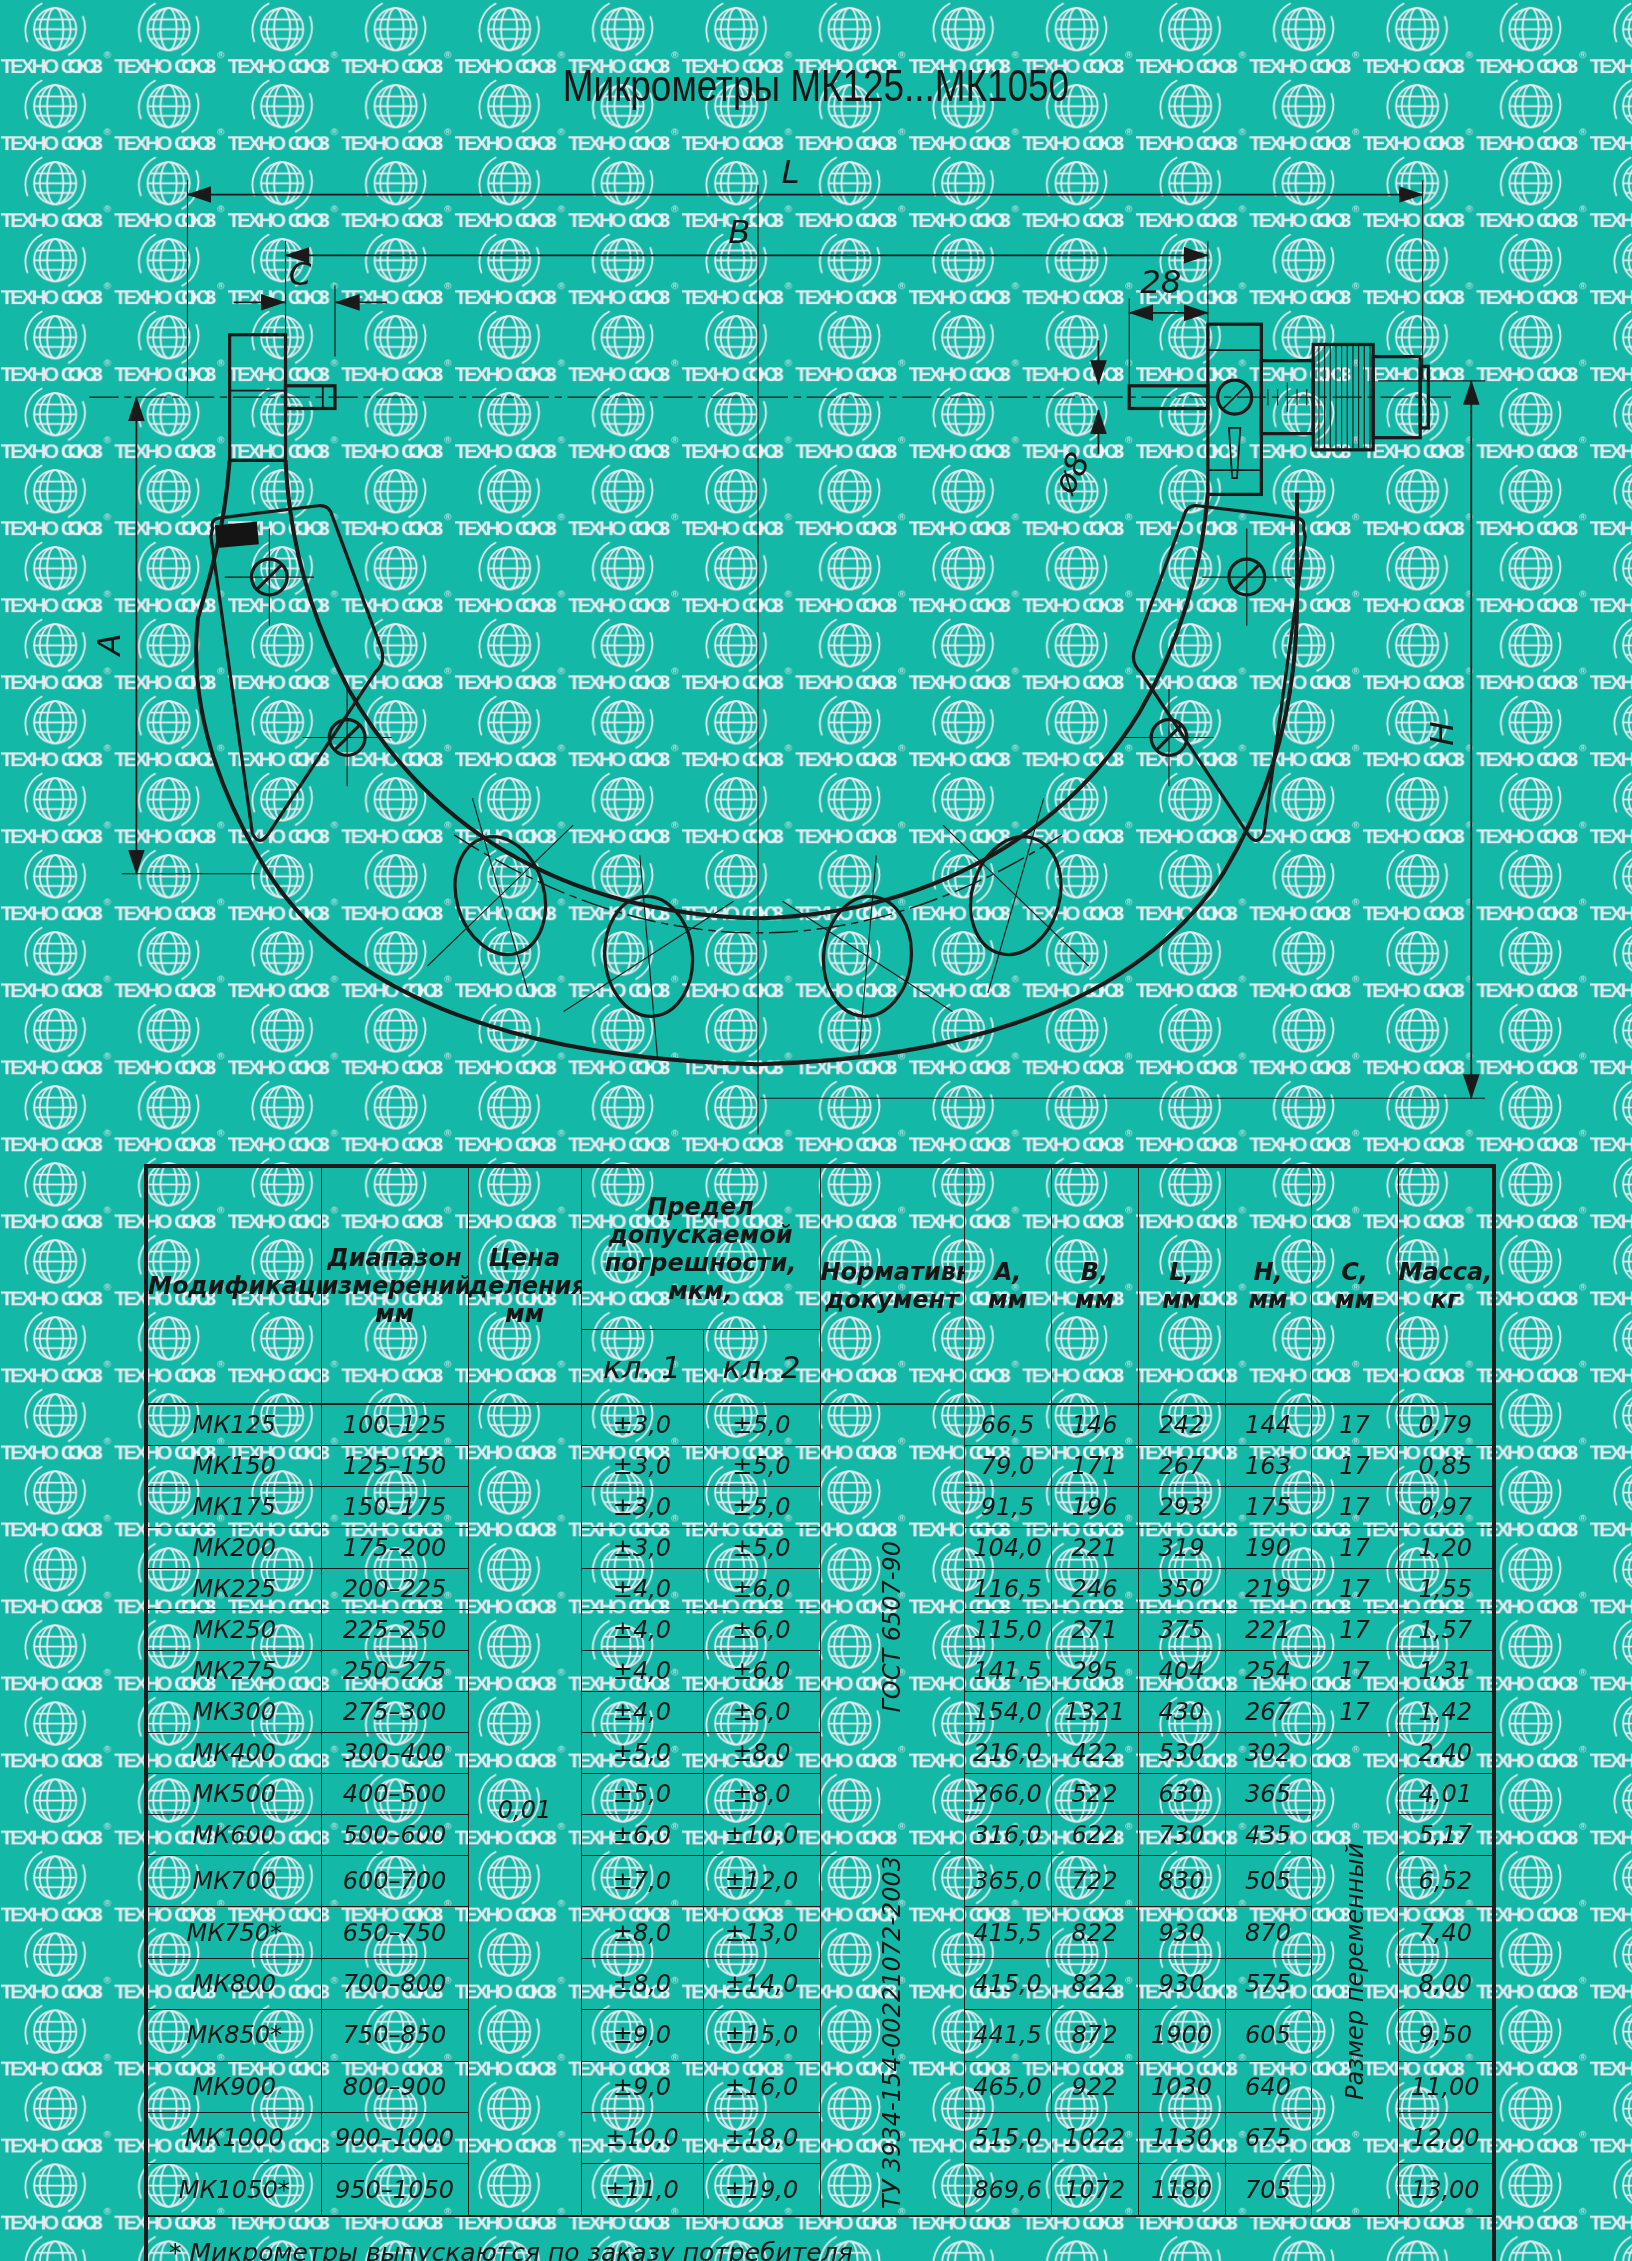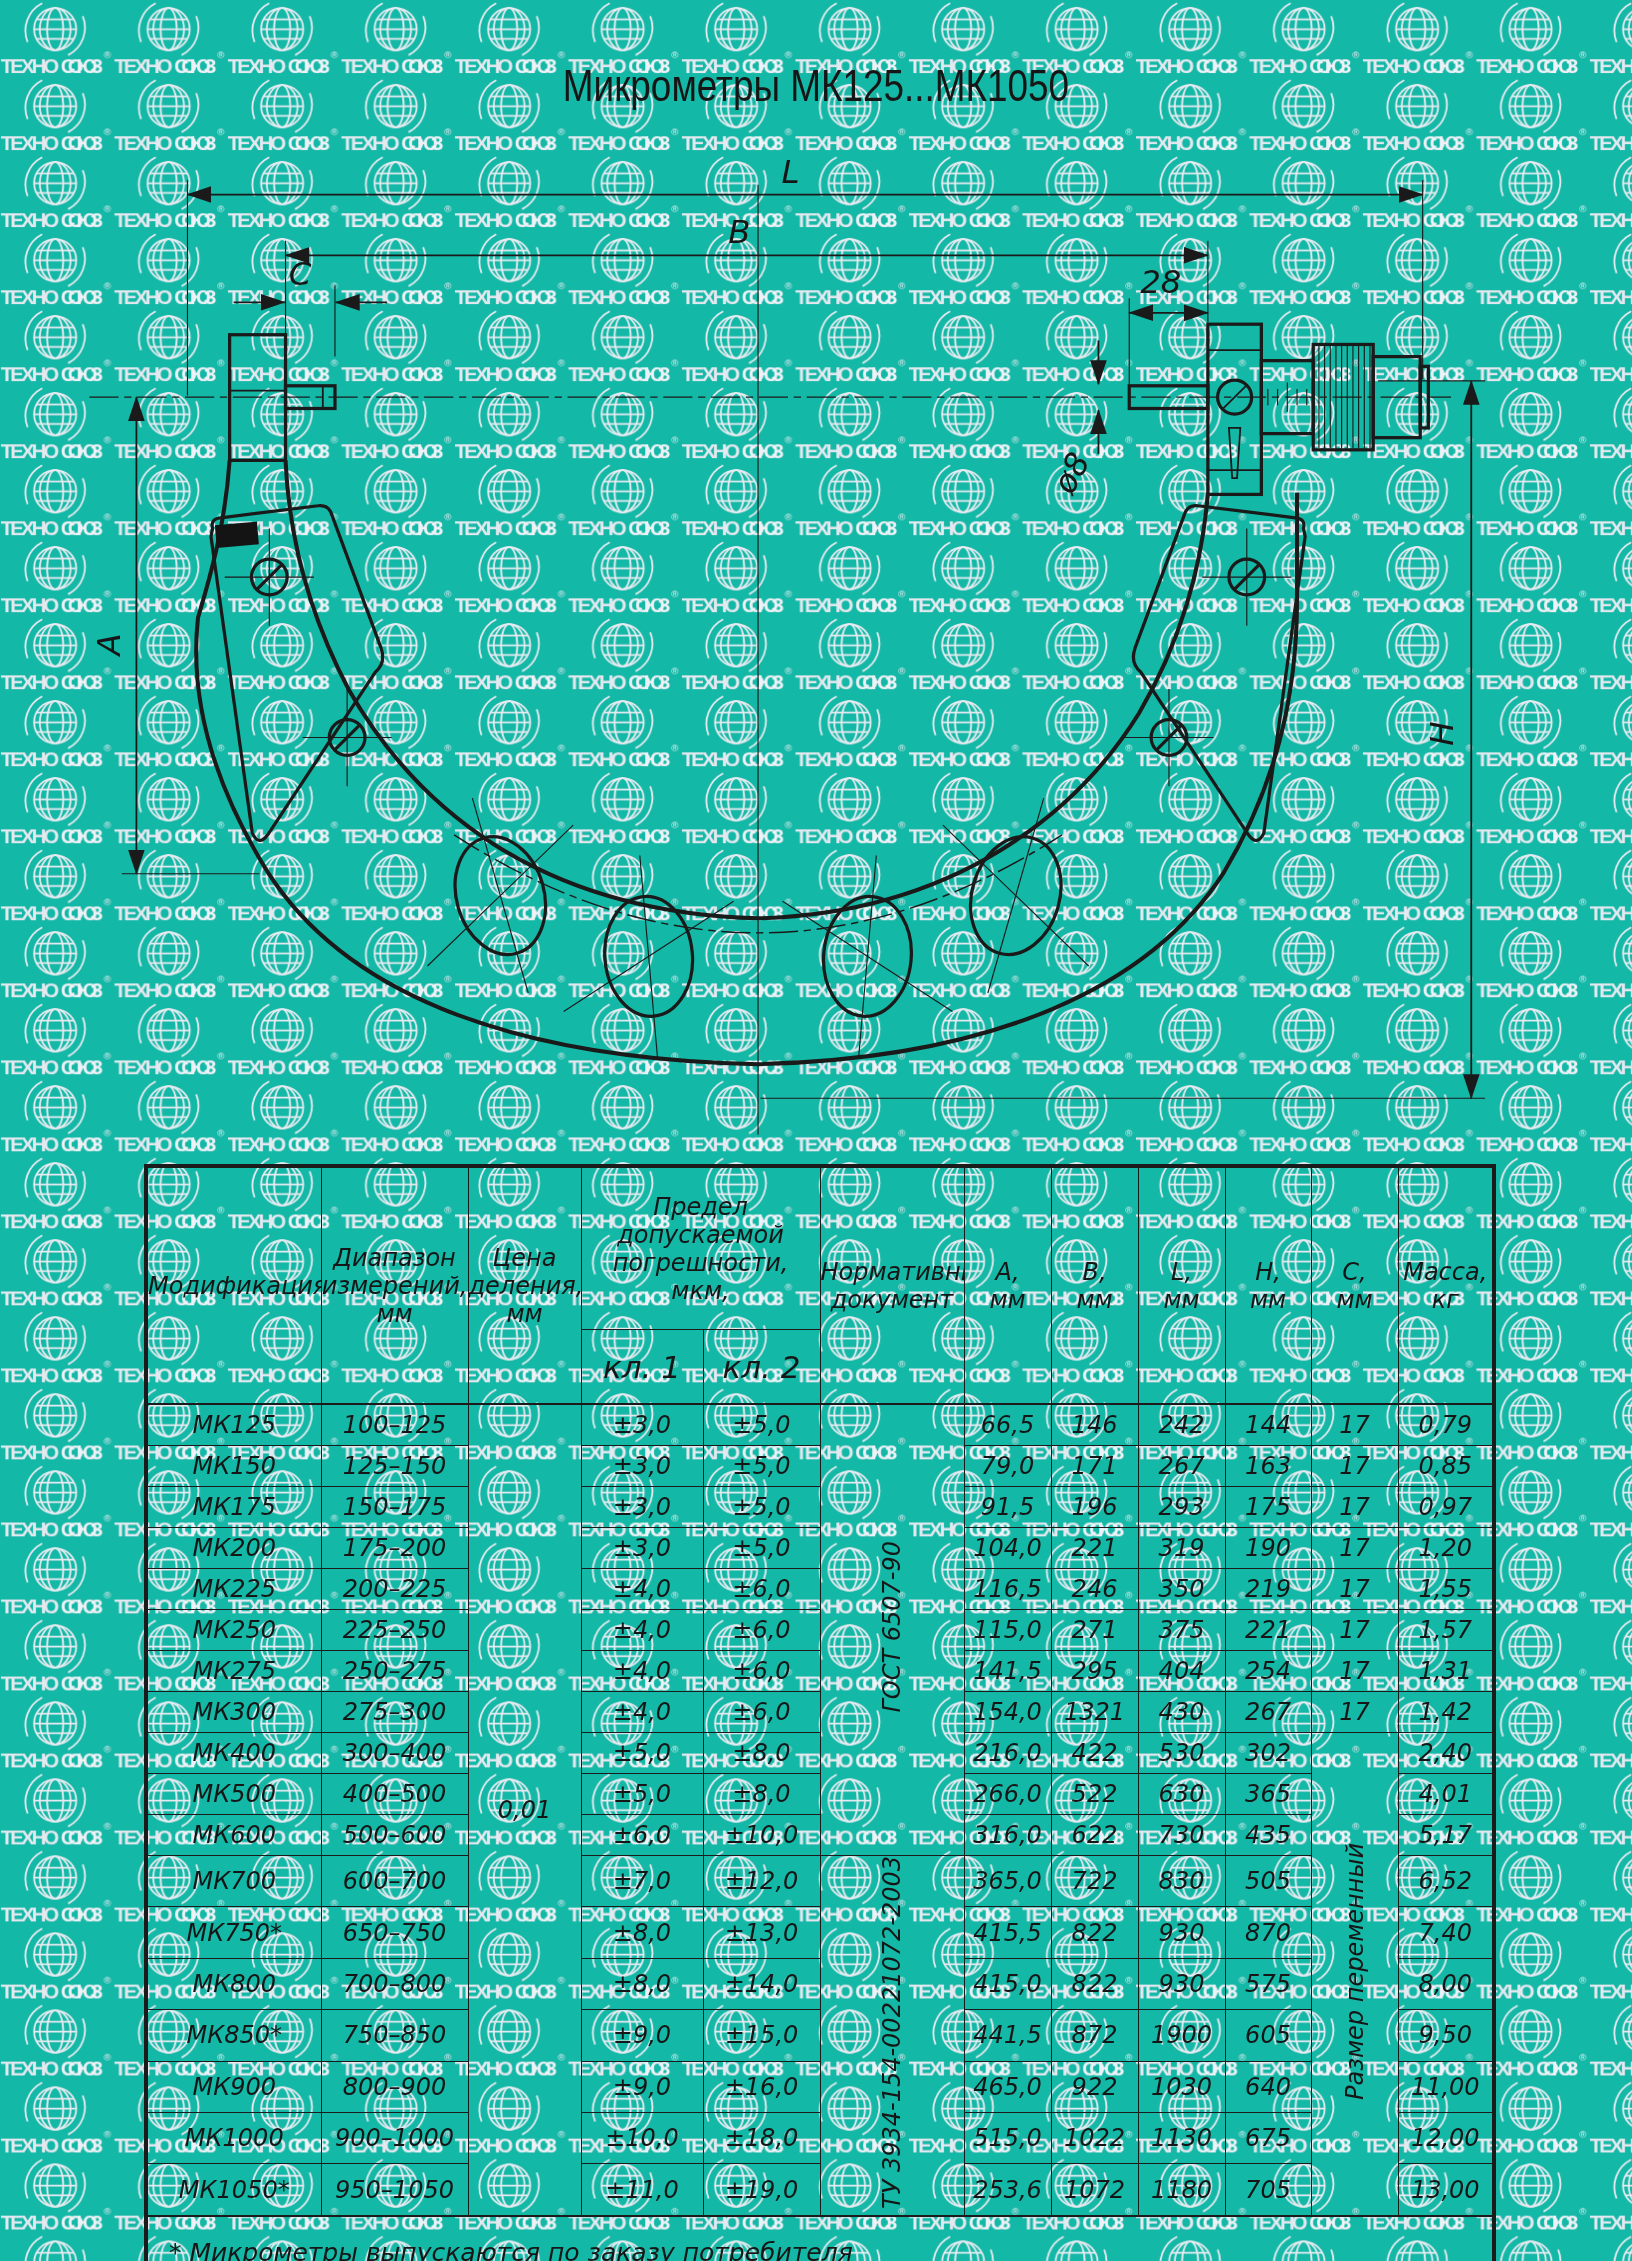--- a/index.html
+++ b/index.html
@@ -18,21 +18,21 @@
   .dim{stroke:#1a1a1a;stroke-width:2.2px;fill:none;}
   .axis{stroke:#1a1a1a;stroke-width:1.8px;stroke-dasharray:36 7 9 7;fill:none;}
   .lbl{font:italic 40px "DejaVu Sans",sans-serif;fill:#161616;}
   .fillink{fill:#141414;stroke:none;}
   
   .spec{position:absolute;left:144px;top:1164px;width:1346px;border-collapse:collapse;
         table-layout:fixed;font:italic 24px "DejaVu Sans",sans-serif;color:#161616;
         border:4px solid #1b1b1b;}
   .spec th,.spec td{border:1.9px solid #1b1b1b;text-align:center;vertical-align:middle;
         padding:0;overflow:hidden;white-space:pre-line;background:transparent;}
-  .spec thead tr.h1 th{height:161px;font-size:24px;font-weight:normal;}
+  .spec thead tr.h1 th{height:161px;font-size:24px;font-weight:bold;}
   .spec thead tr.h2 th{height:73px;font-size:31px;font-weight:normal;}
   .spec thead{border-bottom:2.8px solid #1b1b1b;}
   .spec tbody td{height:40px;font-size:24px;}
   .vt{writing-mode:vertical-rl;transform:rotate(180deg);white-space:nowrap;
       display:inline-block;font-size:24px;line-height:1;}
   .spec tfoot td{height:71px;text-align:left;padding-left:21px;font-size:25px;
       border-top:2.4px solid #1b1b1b;}
 </style>
 </head>
 <body>
@@ -463,21 +463,21 @@
           <td>1022</td>
           <td>1130</td>
           <td>675</td>
           <td>12,00</td>
         </tr>
         <tr>
           <td>МК1050*</td>
           <td>950–1050</td>
           <td>±11,0</td>
           <td>±19,0</td>
-          <td>253,6</td>
+          <td>869,6</td>
           <td>1072</td>
           <td>1180</td>
           <td>705</td>
           <td>13,00</td>
         </tr>
       </tbody>
     <tfoot>
       <tr>
         <td colspan="12">* Микрометры выпускаются по заказу потребителя</td>
       </tr>

